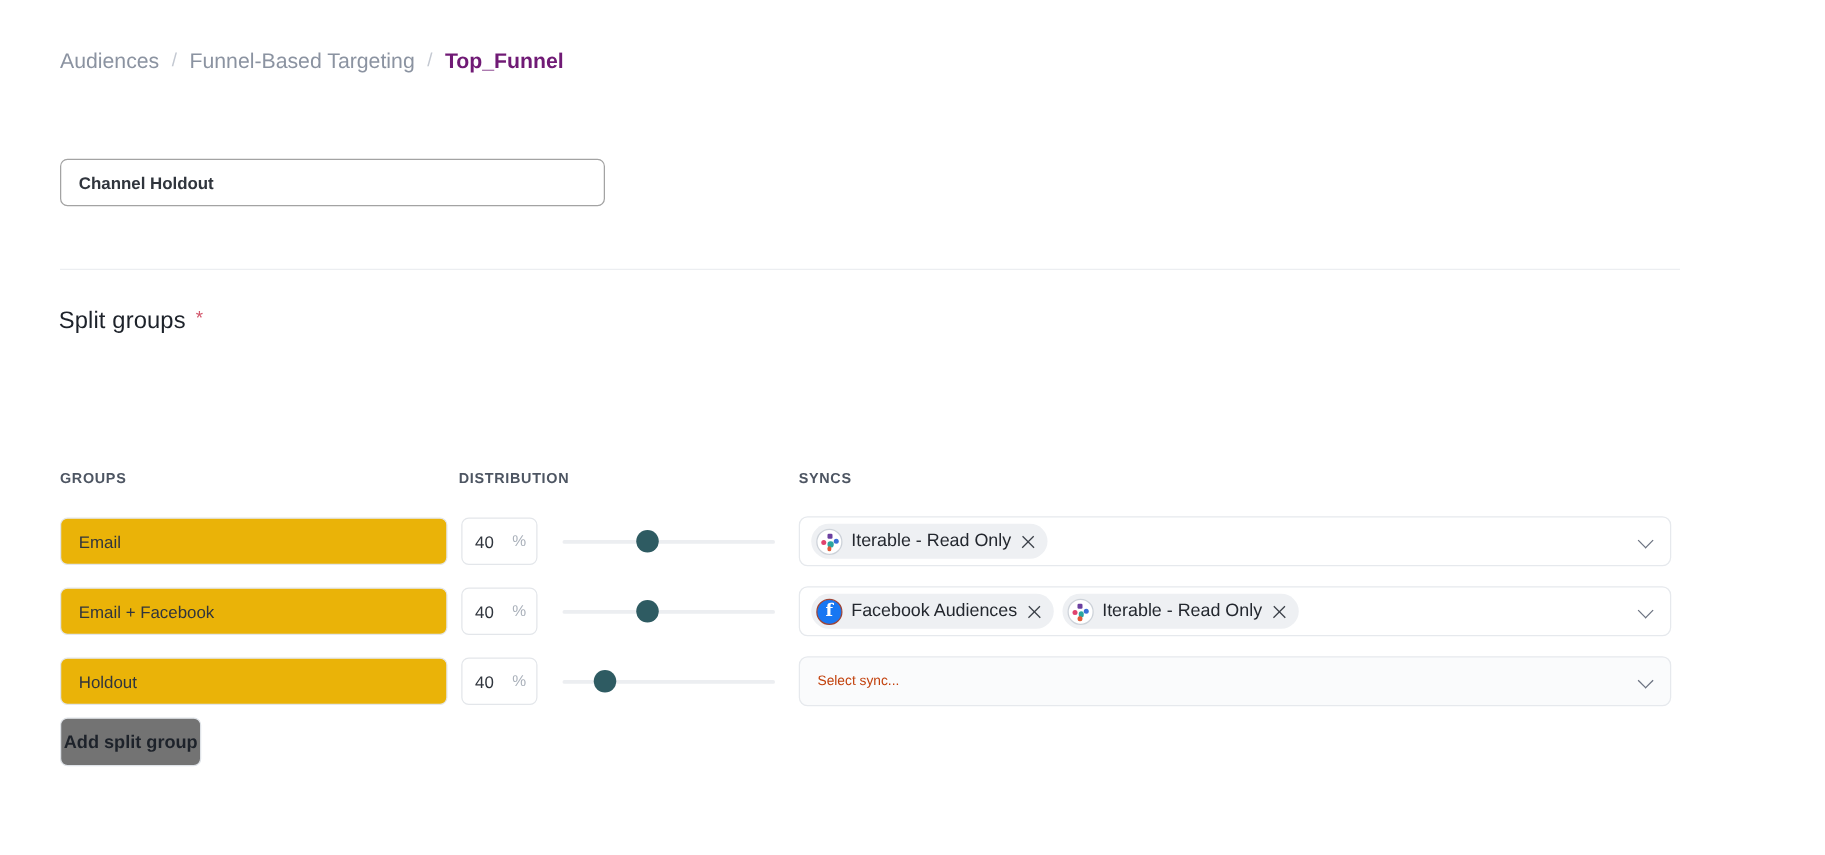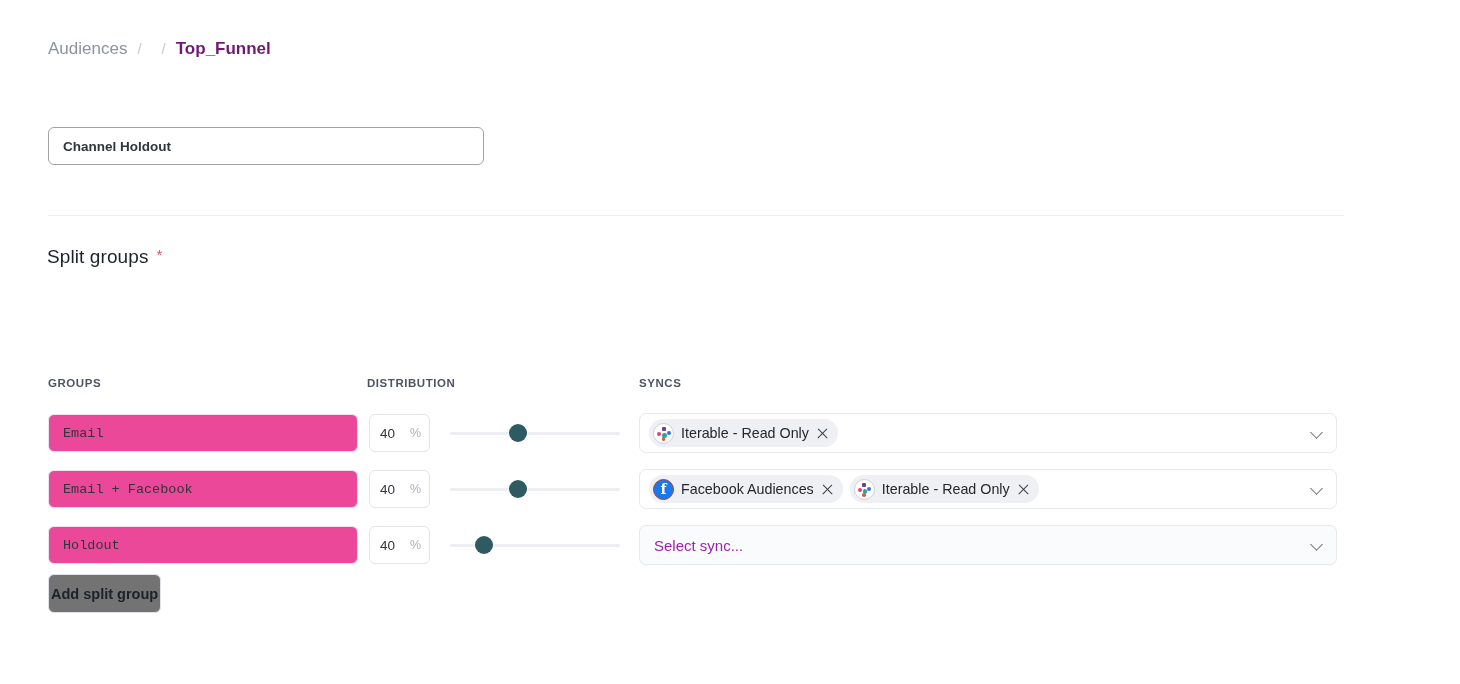--- a/index.html
+++ b/index.html
@@ -94,23 +94,23 @@
     display: flex;
     align-items: center;
   }
 
   .group-input {
     position: absolute;
     left: 48px;
     width: 310px; height: 38px;
     border: 1px solid #e3e6ea;
     border-radius: 6px;
-    background: #ec4899;
+    background: #eab308;
     color: #30353d;
-    font-family: Liberation Mono, monospace;
+    font-family: Liberation Sans, sans-serif;
     font-size: 13.5px;
     padding: 0 14px;
     outline: none;
   }
 
   .pct-box {
     position: absolute;
     left: 369px;
     width: 61px; height: 38px;
     border: 1px solid #e3e6ea;
@@ -155,22 +155,22 @@
     border-radius: 7px;
     background: #ffffff;
     display: flex;
     align-items: center;
     padding: 0 38px 0 9px;
     gap: 7px;
   }
   .sync-field.empty { background: #fafbfc; }
 
   .sync-placeholder {
-    font-size: 15px;
-    color: #a21caf;
+    font-size: 11px;
+    color: #c2410c;
     padding-left: 5px;
   }
 
   .chip {
     display: inline-flex;
     align-items: center;
     height: 28px;
     background: #eef0f3;
     border-radius: 14px;
     padding: 0 9px 0 4px;
@@ -290,20 +290,21 @@
   }
 </style>
 </head>
 <body>
 
 <div class="page">
 
   <nav class="breadcrumb">
     <span class="crumb link">Audiences</span>
     <span class="crumb-sep">/</span>
+    <span class="crumb link">Funnel-Based Targeting</span>
     <span class="crumb-sep">/</span>
     <span class="crumb current">Top_Funnel</span>
   </nav>
 
   <input class="name-input" type="text" value="Channel Holdout" style="">
 
   <div class="divider"></div>
 
   <div class="section-title">
     <span>Split groups</span>

